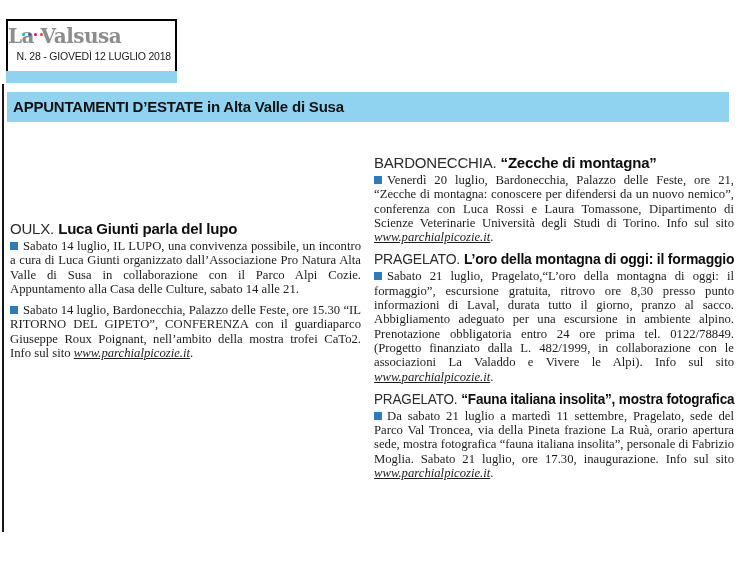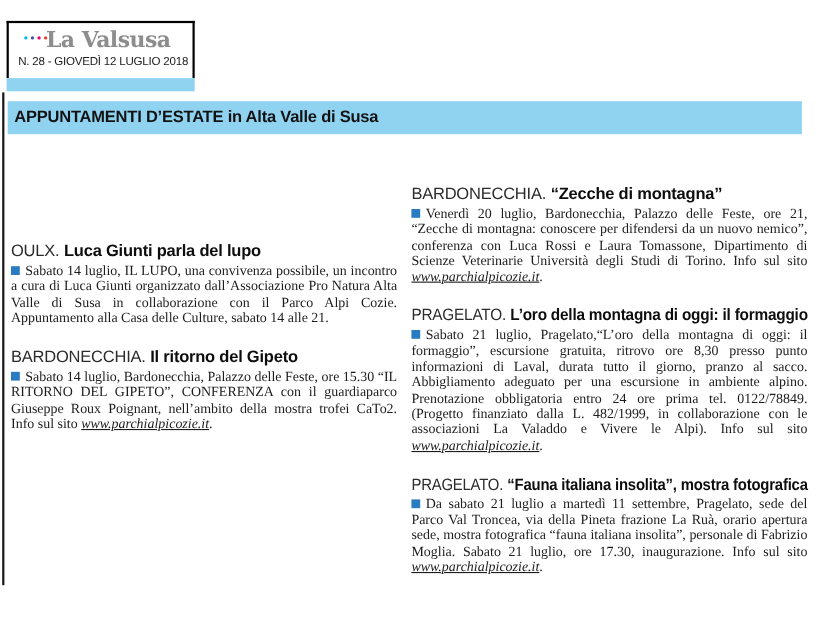--- a/index.html
+++ b/index.html
@@ -14,21 +14,21 @@
     position:absolute;left:6px;top:19px;width:171px;height:52px;
     border-top:2px solid #000;border-left:2px solid #000;border-right:2px solid #000;
     box-sizing:border-box;background:#fff;
   }
   .reg-dots{position:absolute;left:14px;top:12px;display:flex;gap:3px;}
   .dot{width:3px;height:3px;border-radius:50%;display:block;}
   .paper-name{
     font-family:"DejaVu Serif","Liberation Serif",serif;
     font-weight:700;font-size:20px;line-height:22px;letter-spacing:-0.5px;
     color:var(--masthead-gray,#8d8d8d);
-    text-align:right;padding:4px 20px 0 0;white-space:nowrap;
+    text-align:left;padding:4px 8px 0 0;white-space:nowrap;
   }
   .issue-line{
     font-size:10.5px;line-height:12px;letter-spacing:-0.2px;
     color:#1a1a1a;text-align:right;padding:3px 4px 0 0;white-space:nowrap;
   }
   .masthead-bar{
     position:absolute;left:6px;top:71px;width:171px;height:12px;
     background:var(--light-blue,#8fd3f1);
   }
   
@@ -41,21 +41,21 @@
     background:var(--light-blue,#8fd3f1);
   }
   .banner-title{
     font-size:15px;font-weight:700;line-height:30px;letter-spacing:-0.2px;
     color:#121212;padding-left:6px;white-space:nowrap;
   }
   
   .col{position:absolute;}
   .col-left{left:10px;top:221px;width:351px;}
   .col-right{left:374px;top:148px;width:360px;}
-  .article{margin-top:21px;}
+  .article{margin-top:7px;}
   .article:first-child{margin-top:0;}
   .headline{
     margin:0 0 2px 0;font-size:15px;line-height:16px;font-weight:400;
     white-space:nowrap;overflow:visible;
   }
   .city{font-weight:400;color:#2b2b2b;letter-spacing:-0.2px;}
   .title{font-weight:700;color:#0d0d0d;letter-spacing:-0.2px;}
   .body{
     margin:0;font-family:"Liberation Serif",serif;
     font-size:12.7px;line-height:14.3px;text-align:justify;
@@ -90,21 +90,20 @@
 <div class="banner">
   <div class="banner-title">APPUNTAMENTI D’ESTATE in Alta Valle di Susa</div>
 </div>
 
 <div class="col col-left">
   <div class="article">
     <h2 class="headline"><span class="city">OULX.</span> <span class="title">Luca Giunti parla del lupo</span></h2>
     <p class="body"><span class="bullet"></span><span>Sabato 14 luglio, IL LUPO, una convivenza possibile, un incontro a cura di Luca Giunti organizzato dall’Associazione Pro Natura Alta Valle di Susa in collaborazione con il Parco Alpi Cozie. Appuntamento alla Casa delle Culture, sabato 14 alle 21.</span></p>
   </div>
   <div class="article">
-    <h2 class="headline"><span class="city">BARDONECCHIA.</span> <span class="title">Il ritorno del Gipeto</span></h2>
     <p class="body"><span class="bullet"></span><span>Sabato 14 luglio, Bardonecchia, Palazzo delle Feste, ore 15.30 “IL RITORNO DEL GIPETO”, CONFERENZA con il guardiaparco Giuseppe Roux Poignant, nell’ambito della mostra trofei CaTo2. Info sul sito </span><a class="link">www.parchialpicozie.it</a><span class="after">.</span></p>
   </div>
 </div>
 
 <div class="col col-right">
   <div class="article">
   </div>
   <div class="article">
     <h2 class="headline"><span class="city">BARDONECCHIA.</span> <span class="title">“Zecche di montagna”</span></h2>
     <p class="body"><span class="bullet"></span><span>Venerdì 20 luglio, Bardonecchia, Palazzo delle Feste, ore 21, “Zecche di montagna: conoscere per difendersi da un nuovo nemico”, conferenza con Luca Rossi e Laura Tomassone, Dipartimento di Scienze Veterinarie Università degli Studi di Torino.  Info sul sito </span><a class="link">www.parchialpicozie.it</a><span class="after">.</span></p>

